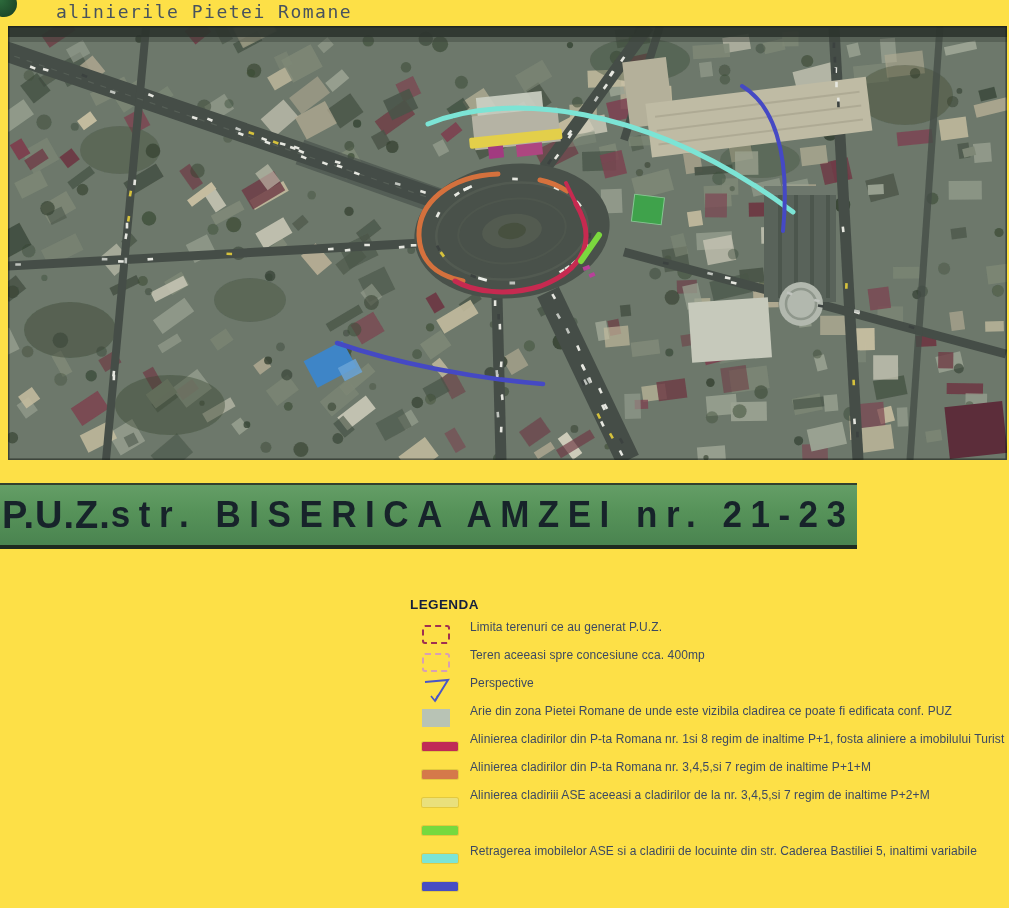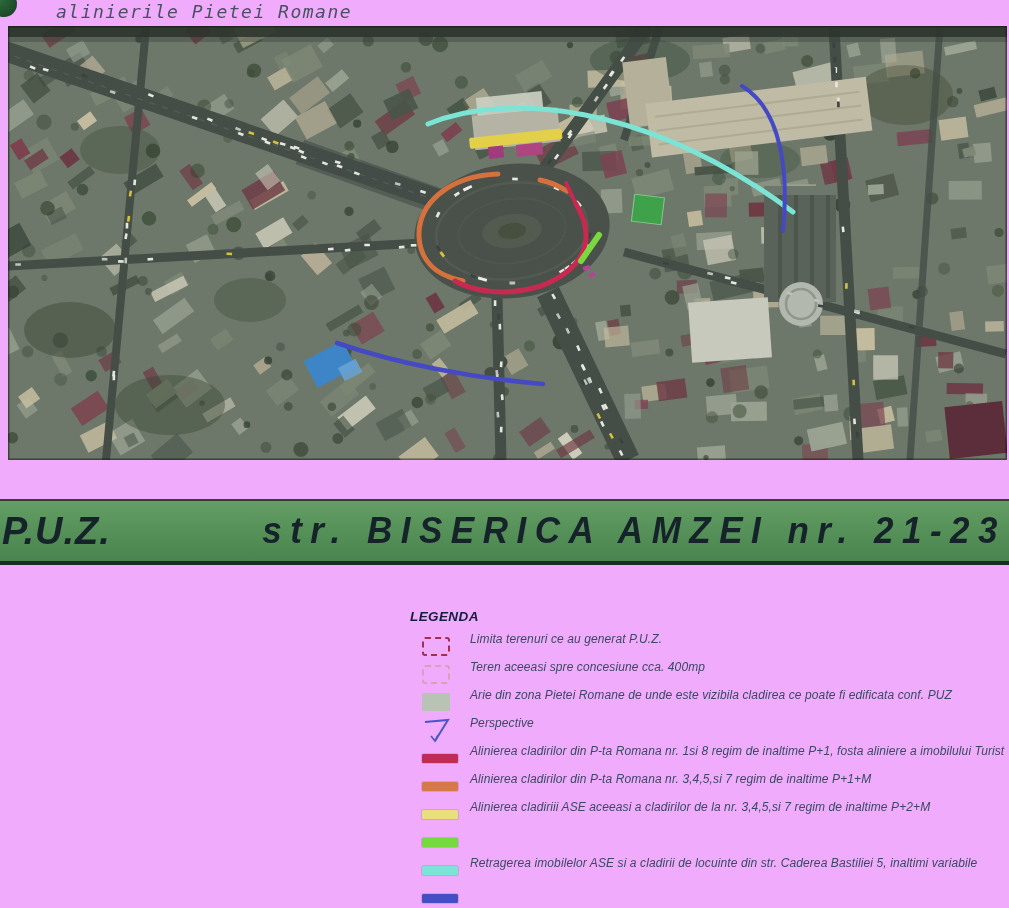--- a/index.html
+++ b/index.html
@@ -1,41 +1,41 @@
 <!DOCTYPE html>
 <html><head>
 <meta charset="utf-8">
 <style>
   html,body{margin:0;padding:0;}
   body{width:1009px;height:908px;overflow:hidden;font-family:"Liberation Sans",sans-serif;}
-  .stage{position:relative;width:1009px;height:908px;background:#f0abfc;overflow:hidden;font-style:italic;}
+  .stage{position:relative;width:1009px;height:908px;background:#fde047;overflow:hidden;}
 
   
   .caption{position:absolute;left:56px;top:1px;font-family:"DejaVu Sans Mono",monospace;
            font-size:18px;letter-spacing:1.5px;color:#47525e;}
   .corner-pin{position:absolute;left:-9px;top:-9px;width:26px;height:26px;border-radius:50%;
               background:radial-gradient(circle at 35% 35%, #2d6b3c, #173c22);}
 
   
   .photo-wrap{position:absolute;left:8px;top:26px;width:999px;height:434px;}
   .photo-wrap svg{display:block;}
 
   
-  .titlebar{position:absolute;left:0;top:483px;width:1009px;height:66px;box-sizing:border-box;
+  .titlebar{position:absolute;left:0;top:483px;width:857px;height:66px;box-sizing:border-box;
             background:linear-gradient(180deg,#649e66 0%,#569259 45%,#4a8450 100%);
             border-top:2px solid #32412f;border-bottom:4px solid #1e2b20;
             display:flex;align-items:center;justify-content:space-between;
-            padding:0 3px 2px 2px;margin-top:16px;}
+            padding:0 3px 2px 2px;}
   .tb-left{font-weight:bold;font-size:38px;letter-spacing:1px;color:#17232a;transform:scaleY(1.04);}
   .tb-right{font-weight:bold;font-size:35px;letter-spacing:8.5px;color:#17232a;white-space:nowrap;
             transform:scaleY(1.06);}
 
   
   .legend{position:absolute;left:408px;top:597px;width:600px;}
-  .lg-title{margin:12px 0 8px 2px;font-size:13.5px;font-weight:bold;letter-spacing:.4px;color:#141f3c;}
+  .lg-title{margin:0 0 8px 2px;font-size:13.5px;font-weight:bold;letter-spacing:.4px;color:#141f3c;}
   .lg-row{display:flex;height:28px;}
   .lg-key{flex:none;width:48px;margin-left:14px;display:flex;align-items:center;}
   .lg-label{font-size:12px;color:#3c4962;letter-spacing:.1px;white-space:nowrap;}
   .key-bar{width:36px;height:9px;border-radius:1.5px;}
   .key-box{width:28px;height:18px;}
   .key-dashed{width:24px;height:15px;border:2px dashed #a03050;border-radius:3px;}
 </style>
 </head>
 <body>
 
@@ -644,35 +644,35 @@
       <span class="lg-label">Limita terenuri ce au generat P.U.Z.</span>
     </div>
     <div class="lg-row">
       <span class="lg-key">
           <span class="key-dashed" style="border-color: rgb(216, 160, 180);"></span>
         </span>
       <span class="lg-label">Teren aceeasi spre concesiune cca. 400mp</span>
     </div>
     <div class="lg-row">
       <span class="lg-key">
-          <span class="key-box" style="background: rgb(184, 195, 181);"></span>
-        </span>
-      <span class="lg-label">Arie din zona Pietei Romane de unde este vizibila cladirea ce poate fi edificata conf. PUZ</span>
-    </div>
-    <div class="lg-row">
-      <span class="lg-key">
           <svg width="30" height="27" viewBox="0 0 30 27">
             <path d="M3 5 L26 3 L13 24" fill="none" stroke="#4a56c8" stroke-width="2"></path>
             <path d="M9 19 L13 24 L16 18" fill="none" stroke="#4a56c8" stroke-width="1.6"></path>
           </svg>
         </span>
       <span class="lg-label">Perspective</span>
     </div>
     <div class="lg-row">
       <span class="lg-key">
+          <span class="key-box" style="background: rgb(184, 195, 181);"></span>
+        </span>
+      <span class="lg-label">Arie din zona Pietei Romane de unde este vizibila cladirea ce poate fi edificata conf. PUZ</span>
+    </div>
+    <div class="lg-row">
+      <span class="lg-key">
           <span class="key-bar" style="background: rgb(192, 42, 86); box-shadow: rgba(0, 0, 0, 0.1) 0px 0px 0px 1px;"></span>
         </span>
       <span class="lg-label">Alinierea cladirilor din P-ta Romana nr. 1si 8 regim de inaltime P+1, fosta aliniere a imobilului Turist</span>
     </div>
     <div class="lg-row">
       <span class="lg-key">
           <span class="key-bar" style="background: rgb(213, 121, 74); box-shadow: rgba(0, 0, 0, 0.1) 0px 0px 0px 1px;"></span>
         </span>
       <span class="lg-label">Alinierea cladirilor din P-ta Romana nr. 3,4,5,si 7 regim de inaltime P+1+M</span>
     </div>

